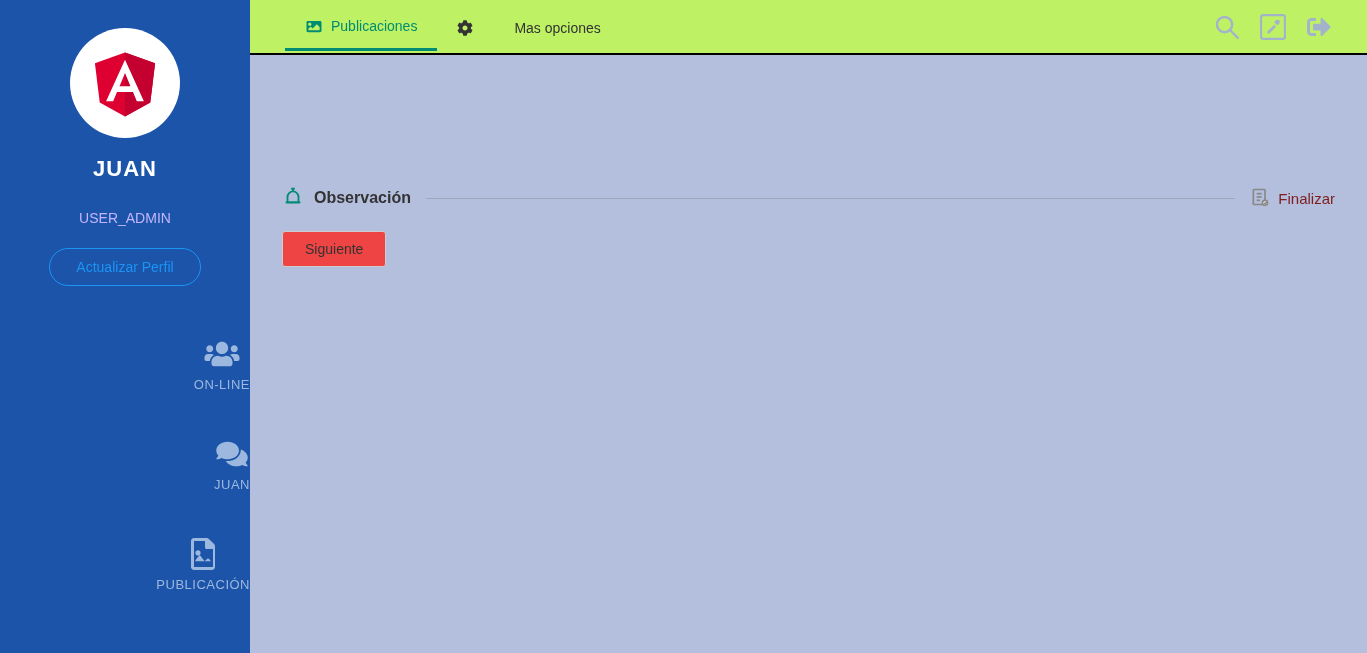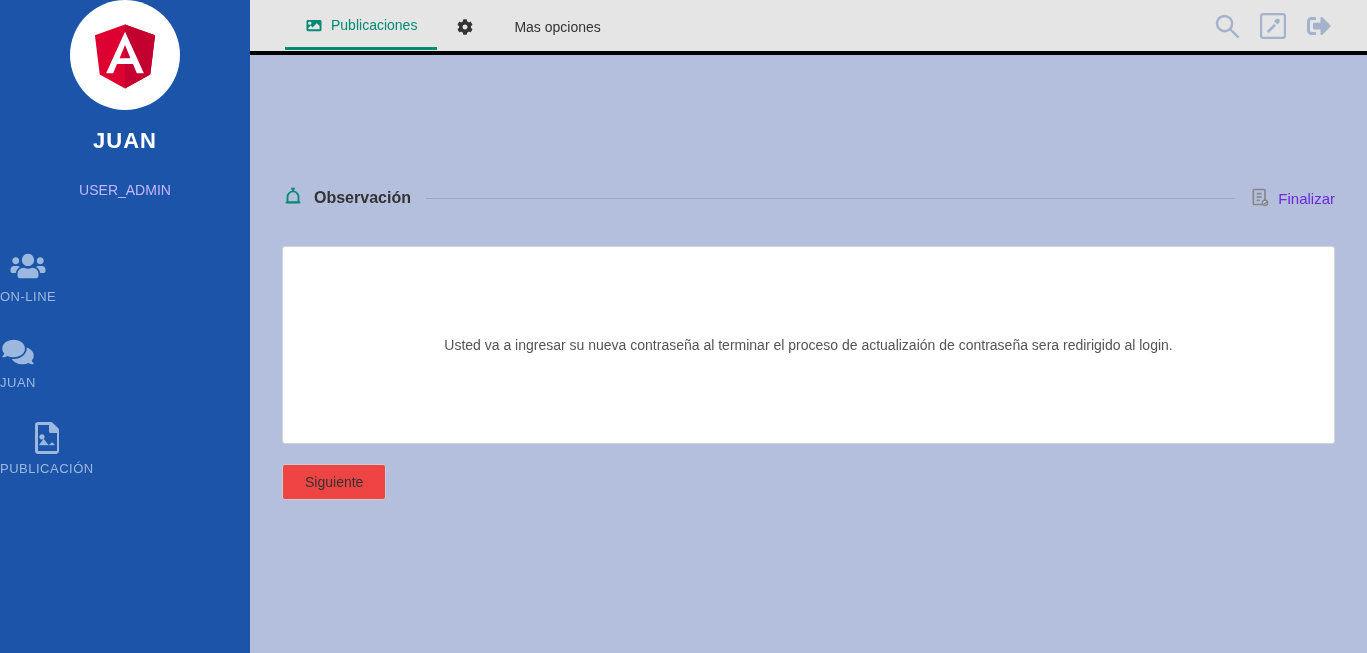--- a/index.html
+++ b/index.html
@@ -15,20 +15,21 @@
       display: flex;
       overflow: hidden;
     }
 
     .sidebar {
       width: 250px;
       background-color: #1b54a9;
       display: flex;
       flex-direction: column;
       align-items: center;
+      padding-top: 28px;
     }
 
     .avatar {
       width: 110px;
       height: 110px;
       background-color: white;
       border-radius: 50%;
       display: flex;
       align-items: center;
       justify-content: center;
@@ -62,22 +63,22 @@
       font-size: 14px;
       margin-top: 22px;
       cursor: pointer;
     }
 
     .sidebar-nav {
       margin-top: 50px;
       width: 100%;
       display: flex;
       flex-direction: column;
-      align-items: flex-start;
-      gap: 30px;
+      align-items: flex-end;
+      gap: 44px;
     }
 
     .nav-item {
       display: flex;
       flex-direction: column;
       align-items: center;
       color: #9db8de;
       cursor: pointer;
     }
 
@@ -96,26 +97,26 @@
     }
 
     .main {
       flex: 1;
       display: flex;
       flex-direction: column;
     }
 
     .topbar {
       height: 55px;
-      background-color: #e5e5e5;
+      background-color: #bef264;
       display: flex;
       align-items: center;
       padding-left: 35px;
       padding-right: 34px;
-      border-bottom: 4px solid #000000;
+      border-bottom: 2px solid #000000;
     }
 
     .tab {
       display: flex;
       align-items: center;
       gap: 8px;
       padding: 16px 20px 14px;
       cursor: pointer;
       font-size: 14px;
     }
@@ -182,21 +183,21 @@
       flex: 1;
       height: 1px;
       background-color: #9fa7c0;
       margin: 0 15px;
     }
 
     .section-right {
       display: flex;
       align-items: center;
       gap: 8px;
-      color: #6d28d9;
+      color: #7f1d1d;
       cursor: pointer;
       font-size: 15px;
     }
 
     .observation-card {
       background-color: white;
       border: 1px solid #d4d4d4;
       border-radius: 3px;
       margin-top: 35px;
       padding: 90px 30px;
@@ -236,20 +237,21 @@
 <aside class="sidebar">
   <div class="avatar">
     <svg viewBox="0 0 250 250">
       <polygon fill="#DD0031" points="125,30 125,30 125,30 31,63 46,186 125,230 125,230 125,230 204,186 219,63"></polygon>
       <polygon fill="#C3002F" points="125,30 125,52 125,52 125,153 125,153 125,230 125,230 204,186 219,63"></polygon>
       <path fill="#FFFFFF" d="M125,52L66,182h22l12-29h50l12,29h22L125,52z M142,135h-34l17-41L142,135z"></path>
     </svg>
   </div>
   <div class="user-name">JUAN</div>
   <div class="user-role">USER_ADMIN</div>
+  <button class="update-profile-btn">Actualizar Perfil</button>
 
   <nav class="sidebar-nav">
     <div class="nav-item">
       <span class="nav-item-icon">
         <svg width="36" height="28" viewBox="0 0 640 512" fill="#9db8de">
           <path d="M96 224c35.3 0 64-28.7 64-64s-28.7-64-64-64-64 28.7-64 64 28.7 64 64 64zm448 0c35.3 0 64-28.7 64-64s-28.7-64-64-64-64 28.7-64 64 28.7 64 64 64zm32 32h-64c-17.6 0-33.5 7.1-45.1 18.6 40.3 22.1 68.9 62 75.1 109.4h66c17.7 0 32-14.3 32-32v-32c0-35.3-28.7-64-64-64zm-256 0c61.9 0 112-50.1 112-112S381.9 32 320 32 208 82.1 208 144s50.1 112 112 112zm76.8 32h-8.3c-20.8 10-43.9 16-68.5 16s-47.6-6-68.5-16h-8.3C179.6 288 128 339.6 128 403.2V432c0 26.5 21.5 48 48 48h288c26.5 0 48-21.5 48-48v-28.8c0-63.6-51.6-115.2-115.2-115.2zm-223.7-13.4C161.5 263.1 145.6 256 128 256H64c-35.3 0-64 28.7-64 64v32c0 17.7 14.3 32 32 32h65.9c6.3-47.4 34.9-87.3 75.2-109.4z"></path>
         </svg>
       </span>
       <span class="nav-item-label">ON-LINE</span>
     </div>
@@ -337,21 +339,18 @@
               <line x1="8" y1="12" x2="14" y2="12"></line>
               <line x1="8" y1="16" x2="12" y2="16"></line>
               <circle cx="18" cy="19" r="3" fill="white"></circle>
               <path d="M17 19l1 1 2-2"></path>
             </svg>
           </span>
           <span>Finalizar</span>
         </div>
       </div>
 
-      <div class="observation-card">
-        <div class="observation-text">Usted va a ingresar su nueva contraseña al terminar el proceso de actualizaión de contraseña sera redirigido al login.</div>
-      </div>
 
       <button class="next-btn">Siguiente</button>
     </div>
 
   </div>
 </main>
 
 </body></html>

